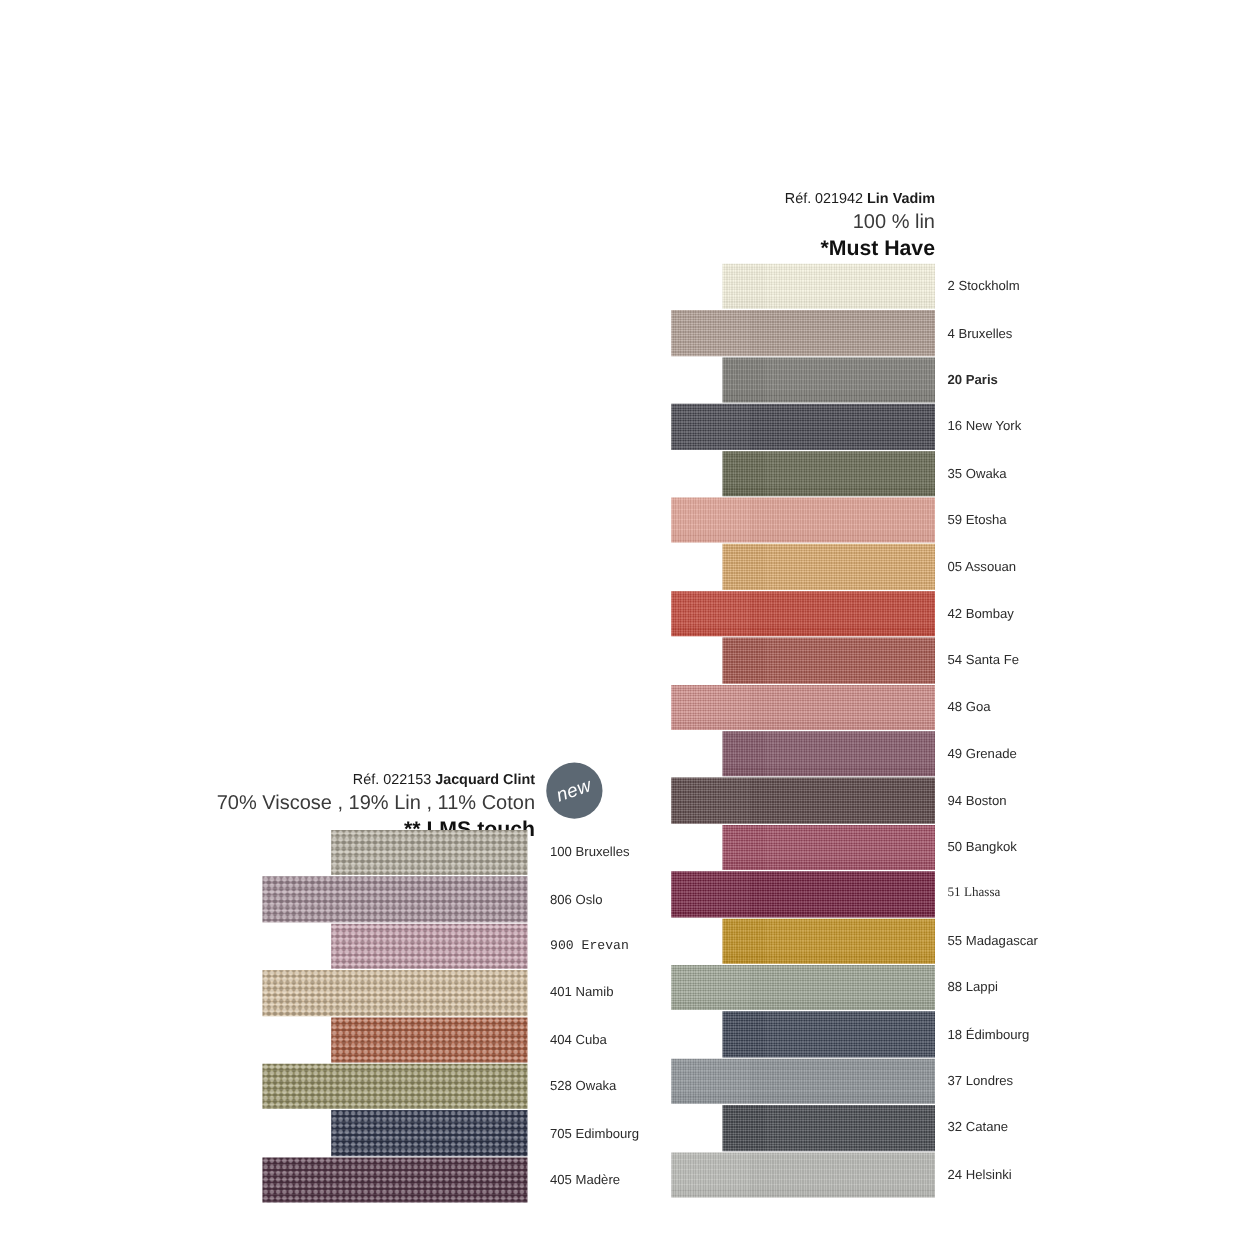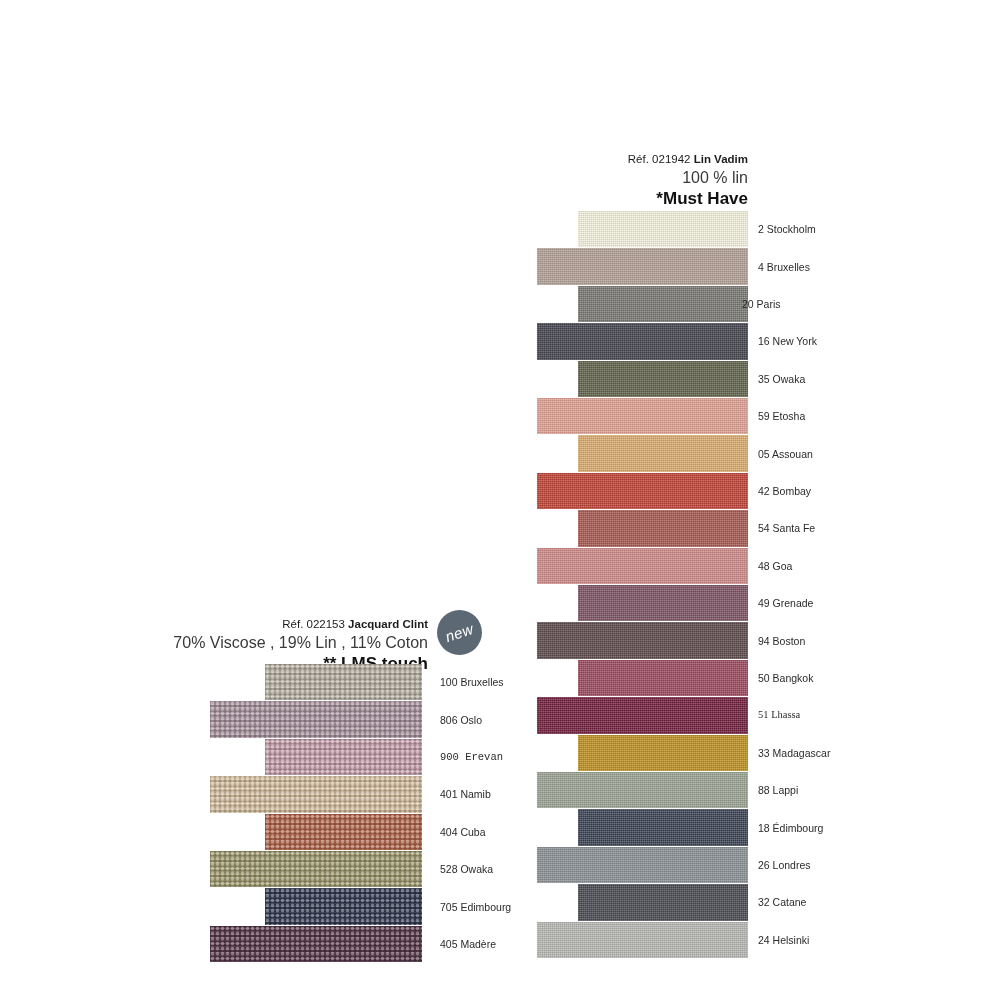--- a/index.html
+++ b/index.html
@@ -91,21 +91,21 @@
         <div class="sw tex-linen" title="2 Stockholm" style="left: 0px; width: 100%; background-color: rgb(244, 241, 221);"></div>
       </div>
       <div class="lbl" style="left: 758px; top: 224.2px;">2 Stockholm</div>
       <div class="row" style="left: 537px; top: 248.4px; width: 211px; height: 36.4px;">
         <div class="sw tex-linen" title="4 Bruxelles" style="left: 0px; width: 100%; background-color: rgb(178, 160, 150);"></div>
       </div>
       <div class="lbl" style="left: 758px; top: 261.6px;">4 Bruxelles</div>
       <div class="row" style="left: 578px; top: 285.8px; width: 170px; height: 36.4px;">
         <div class="sw tex-linen" title="20 Paris" style="left: 0px; width: 100%; background-color: rgb(121, 120, 115);"></div>
       </div>
-      <div class="lbl" style="left: 742px; top: 299px;">20 Paris</div>
+      <div class="lbl" style="left: 758px; top: 299px; font-weight: bold;">20 Paris</div>
       <div class="row" style="left: 537px; top: 323.2px; width: 211px; height: 36.4px;">
         <div class="sw tex-linen" title="16 New York" style="left: 0px; width: 100%; background-color: rgb(69, 69, 78);"></div>
       </div>
       <div class="lbl" style="left: 758px; top: 336.4px;">16 New York</div>
       <div class="row" style="left: 578px; top: 360.6px; width: 170px; height: 36.4px;">
         <div class="sw tex-linen" title="35 Owaka" style="left: 0px; width: 100%; background-color: rgb(97, 99, 76);"></div>
       </div>
       <div class="lbl" style="left: 758px; top: 373.8px;">35 Owaka</div>
       <div class="row" style="left: 537px; top: 398px; width: 211px; height: 36.4px;">
         <div class="sw tex-linen" title="59 Etosha" style="left: 0px; width: 100%; background-color: rgb(224, 161, 148);"></div>
@@ -139,33 +139,33 @@
         <div class="sw tex-linen" title="50 Bangkok" style="left: 0px; width: 100%; background-color: rgb(156, 73, 96);"></div>
       </div>
       <div class="lbl" style="left: 758px; top: 673px;">50 Bangkok</div>
       <div class="row" style="left: 537px; top: 697.2px; width: 211px; height: 36.4px;">
         <div class="sw tex-linen" title="51 Lhassa" style="left: 0px; width: 100%; background-color: rgb(114, 33, 63);"></div>
       </div>
       <div class="lbl" style="left: 758px; top: 710.4px; font-family: Liberation Serif, serif;">51 Lhassa</div>
       <div class="row" style="left: 578px; top: 734.6px; width: 170px; height: 36.4px;">
         <div class="sw tex-linen" title="33 Madagascar" style="left: 0px; width: 100%; background-color: rgb(191, 143, 32);"></div>
       </div>
-      <div class="lbl" style="left: 758px; top: 747.8px;">33 Madagascar</div>
+      <div class="lbl" style="left: 758px; top: 747.8px;">55 Madagascar</div>
       <div class="row" style="left: 537px; top: 772px; width: 211px; height: 36.4px;">
         <div class="sw tex-linen" title="88 Lappi" style="left: 0px; width: 100%; background-color: rgb(155, 163, 147);"></div>
       </div>
       <div class="lbl" style="left: 758px; top: 785.2px;">88 Lappi</div>
       <div class="row" style="left: 578px; top: 809.4px; width: 170px; height: 36.4px;">
         <div class="sw tex-linen" title="18 Édimbourg" style="left: 0px; width: 100%; background-color: rgb(59, 67, 84);"></div>
       </div>
       <div class="lbl" style="left: 758px; top: 822.6px;">18 Édimbourg</div>
       <div class="row" style="left: 537px; top: 846.8px; width: 211px; height: 36.4px;">
         <div class="sw tex-linen" title="37 Londres" style="left: 0px; width: 100%; background-color: rgb(138, 144, 149);"></div>
       </div>
-      <div class="lbl" style="left: 758px; top: 860px;">26 Londres</div>
+      <div class="lbl" style="left: 758px; top: 860px;">37 Londres</div>
       <div class="row" style="left: 578px; top: 884.2px; width: 170px; height: 36.4px;">
         <div class="sw tex-linen" title="32 Catane" style="left: 0px; width: 100%; background-color: rgb(71, 74, 80);"></div>
       </div>
       <div class="lbl" style="left: 758px; top: 897.4px;">32 Catane</div>
       <div class="row" style="left: 537px; top: 921.6px; width: 211px; height: 36.4px;">
         <div class="sw tex-linen" title="24 Helsinki" style="left: 0px; width: 100%; background-color: rgb(183, 184, 180);"></div>
       </div>
       <div class="lbl" style="left: 758px; top: 934.8px;">24 Helsinki</div>
     </div>
   <div class="col" id="col-left">

